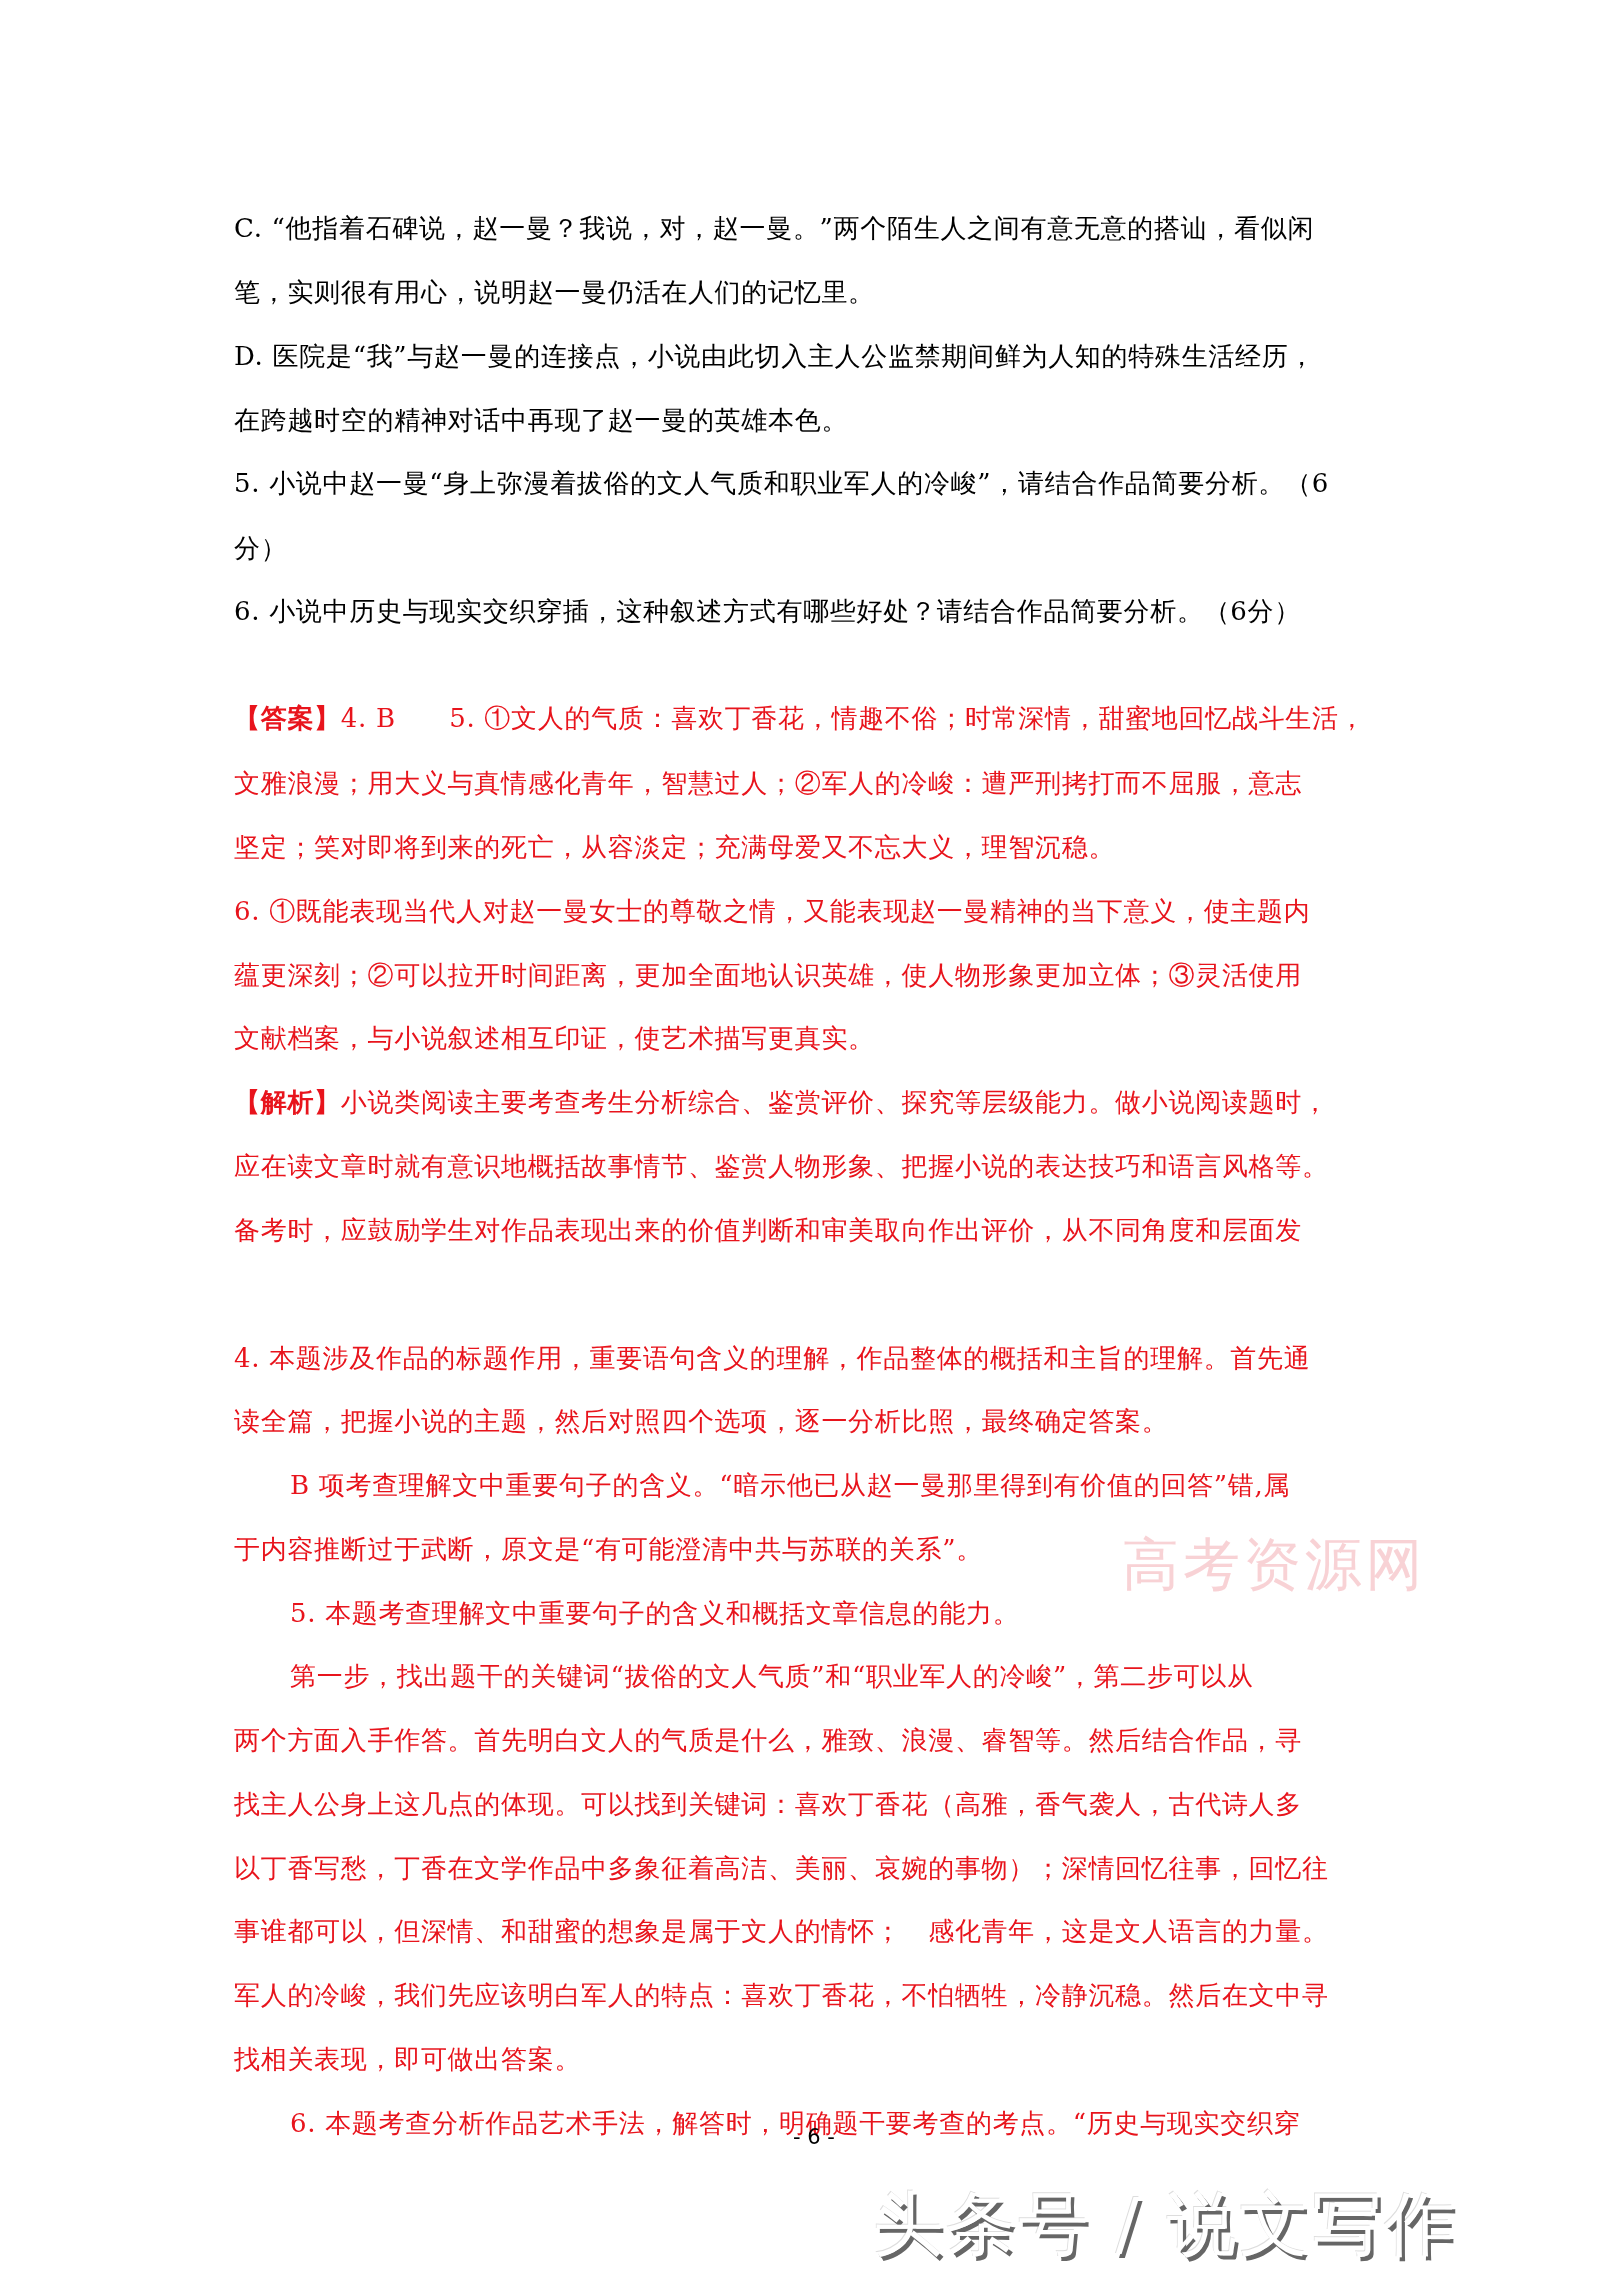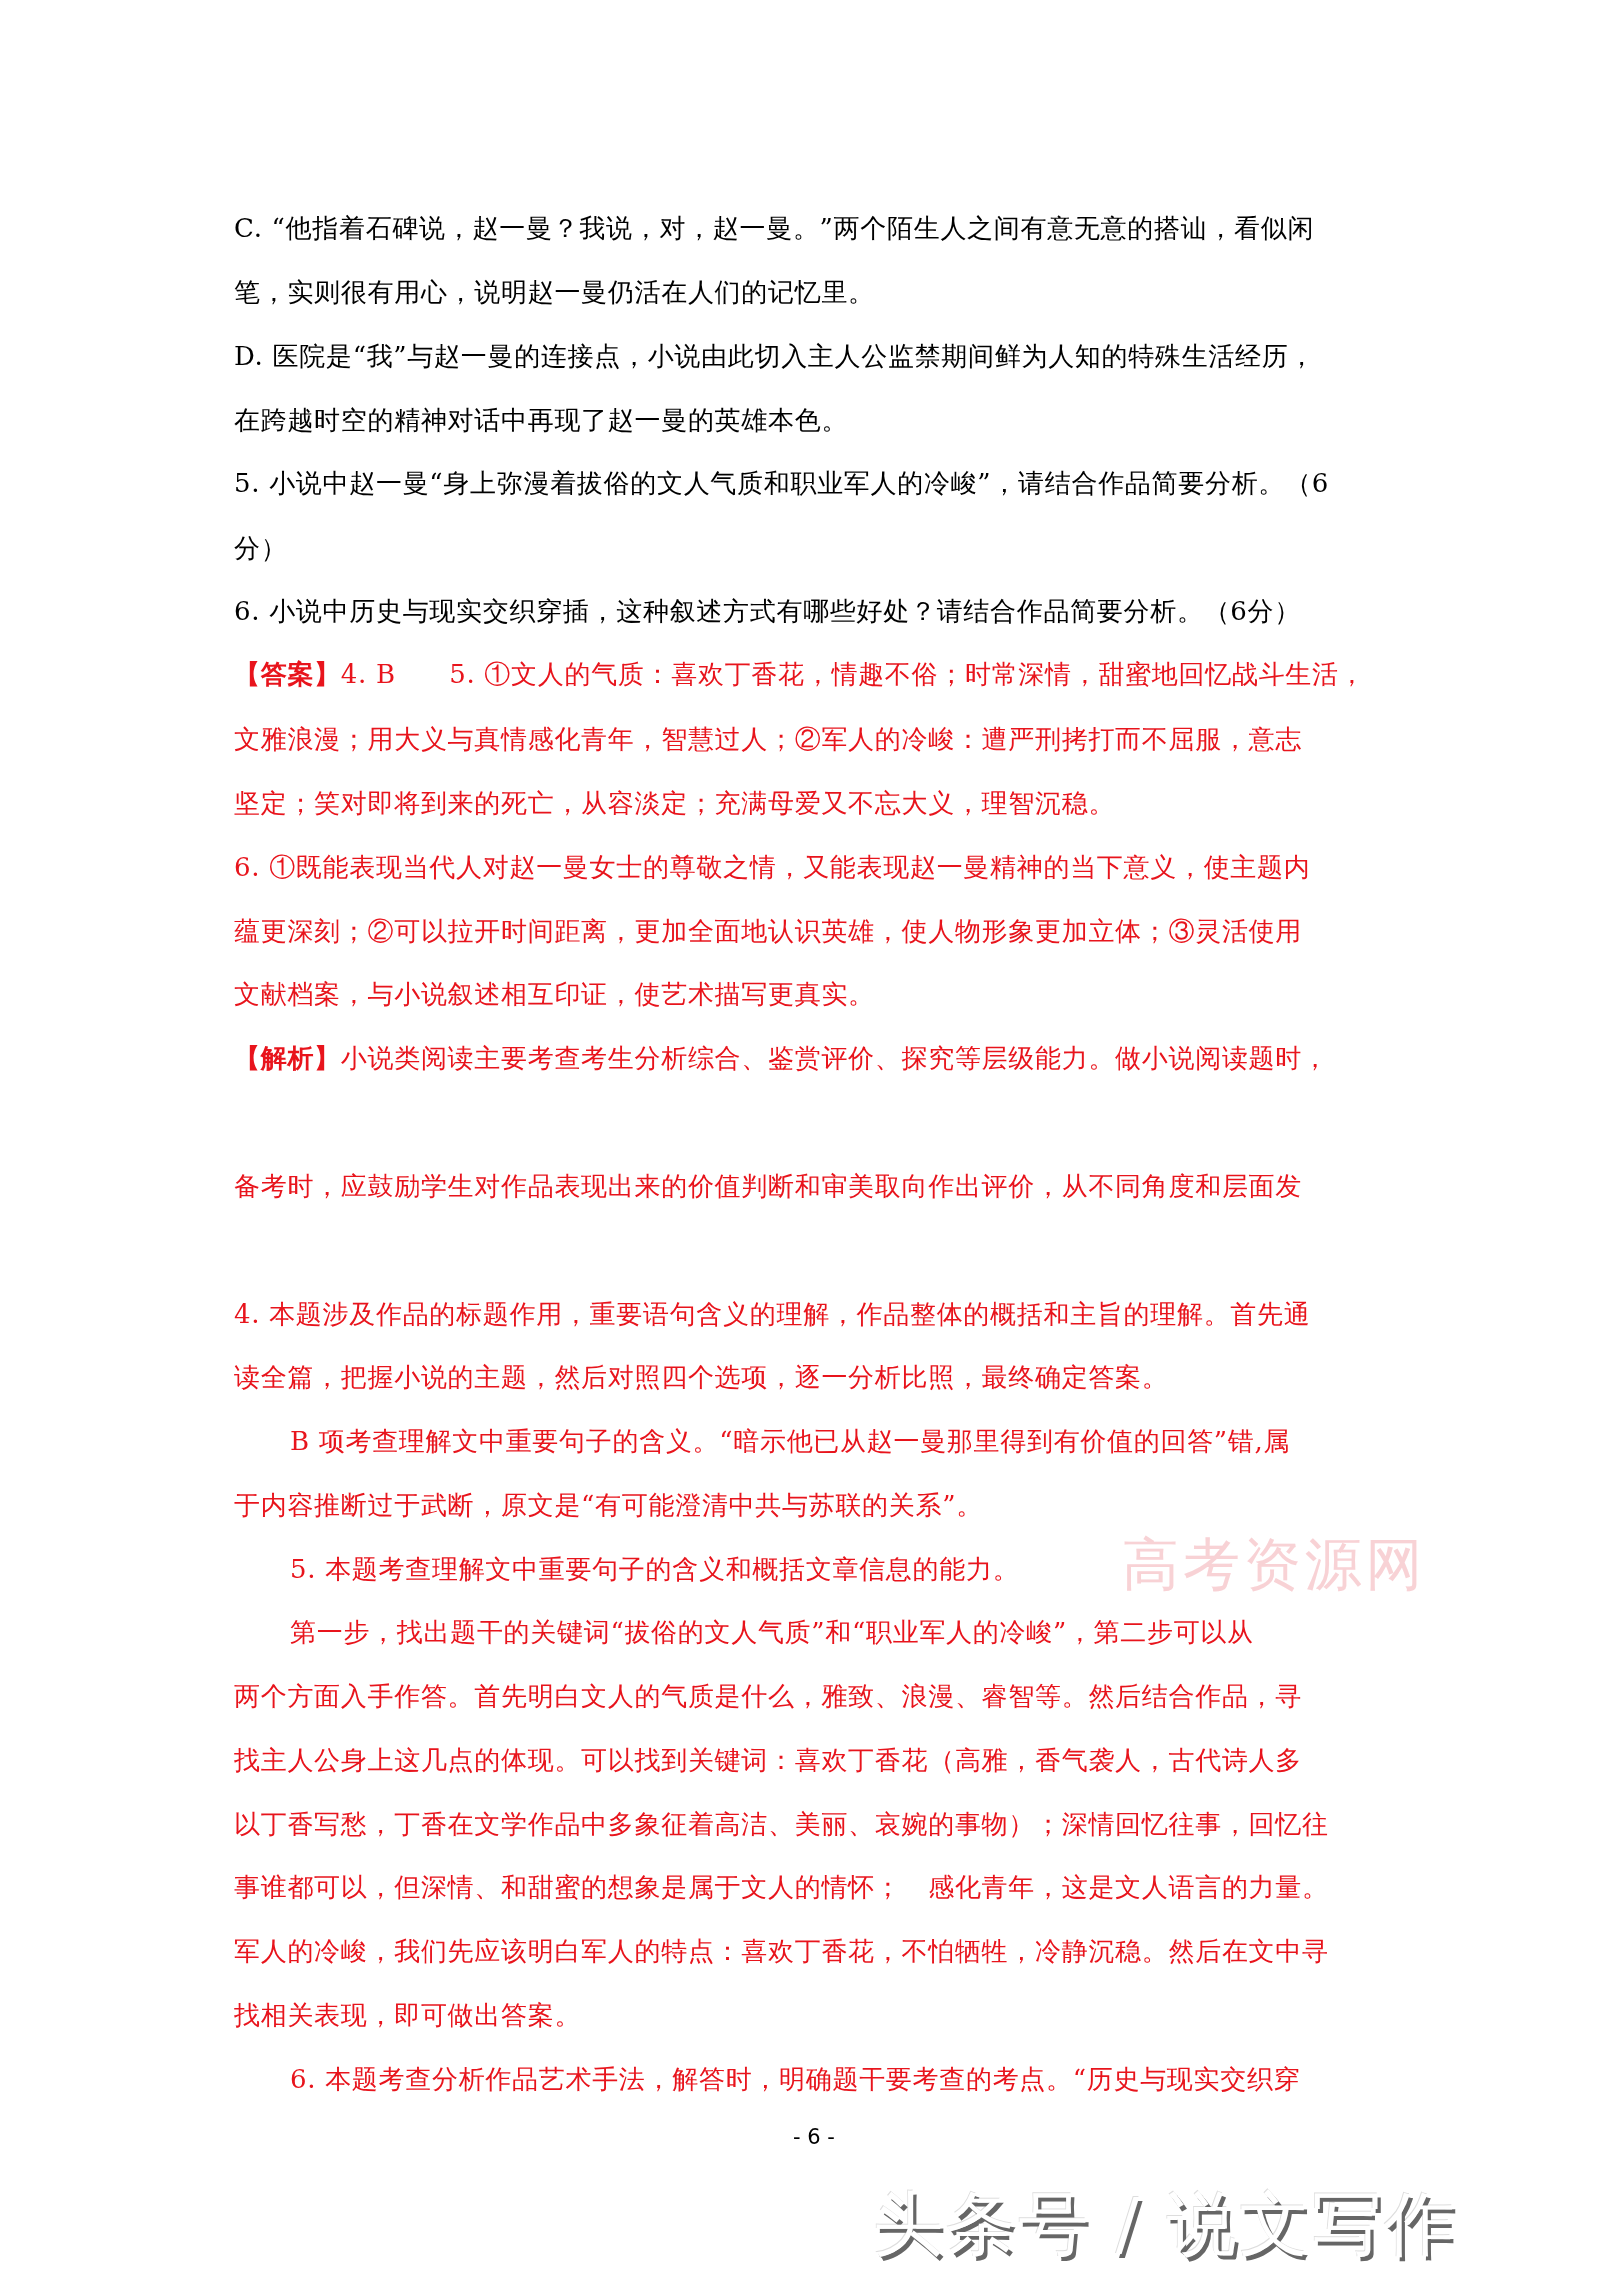--- a/index.html
+++ b/index.html
@@ -26,21 +26,21 @@
       left: 234px;
       width: 1171px;
       height: 39px;
       line-height: 39px;
       font-size: 26px;
       white-space: nowrap;
       letter-spacing: 0.7px;
       color: #000000;
     }
     .line.indent { left: 290px; }
-    .line.red { color: #e8141c; }
+    .line.red { color: #e8141c; margin-top: 44px; }
     .bracket-tag {
       font-weight: bold;
       color: #e8141c;
     }
     .page-number {
       position: absolute;
       left: 778px;
       top: 2125px;
       width: 72px;
       text-align: center;
@@ -89,20 +89,21 @@
   </div>
   <div class="line red" style="top:720px">文雅浪漫；用大义与真情感化青年，智慧过人；②军人的冷峻：遭严刑拷打而不屈服，意志</div>
   <div class="line red" style="top:784px">坚定；笑对即将到来的死亡，从容淡定；充满母爱又不忘大义，理智沉稳。</div>
   <div class="line red" style="top:848px">6. ①既能表现当代人对赵一曼女士的尊敬之情，又能表现赵一曼精神的当下意义，使主题内</div>
   <div class="line red" style="top:912px">蕴更深刻；②可以拉开时间距离，更加全面地认识英雄，使人物形象更加立体；③灵活使用</div>
   <div class="line red" style="top:975px">文献档案，与小说叙述相互印证，使艺术描写更真实。</div>
 
   <div class="line red" style="top:1039px">
     <span class="bracket-tag">【解析】</span><span>小说类阅读主要考查考生分析综合、鉴赏评价、探究等层级能力。做小说阅读题时，</span>
   </div>
+  <div class="line red" style="top:1103px">应在读文章时就有意识地概括故事情节、鉴赏人物形象、把握小说的表达技巧和语言风格等。</div>
   <div class="line red" style="top:1167px">备考时，应鼓励学生对作品表现出来的价值判断和审美取向作出评价，从不同角度和层面发</div>
   <div class="line red" style="top:1295px">4. 本题涉及作品的标题作用，重要语句含义的理解，作品整体的概括和主旨的理解。首先通</div>
   <div class="line red" style="top:1358px">读全篇，把握小说的主题，然后对照四个选项，逐一分析比照，最终确定答案。</div>
   <div class="line red indent" style="top:1422px">B 项考查理解文中重要句子的含义。“暗示他已从赵一曼那里得到有价值的回答”错,属</div>
   <div class="line red" style="top:1486px">于内容推断过于武断，原文是“有可能澄清中共与苏联的关系”。</div>
   <div class="line red indent" style="top:1550px">5. 本题考查理解文中重要句子的含义和概括文章信息的能力。</div>
   <div class="line red indent" style="top:1613px">第一步，找出题干的关键词“拔俗的文人气质”和“职业军人的冷峻”，第二步可以从</div>
   <div class="line red" style="top:1677px">两个方面入手作答。首先明白文人的气质是什么，雅致、浪漫、睿智等。然后结合作品，寻</div>
   <div class="line red" style="top:1741px">找主人公身上这几点的体现。可以找到关键词：喜欢丁香花（高雅，香气袭人，古代诗人多</div>
   <div class="line red" style="top:1805px">以丁香写愁，丁香在文学作品中多象征着高洁、美丽、哀婉的事物）；深情回忆往事，回忆往</div>

